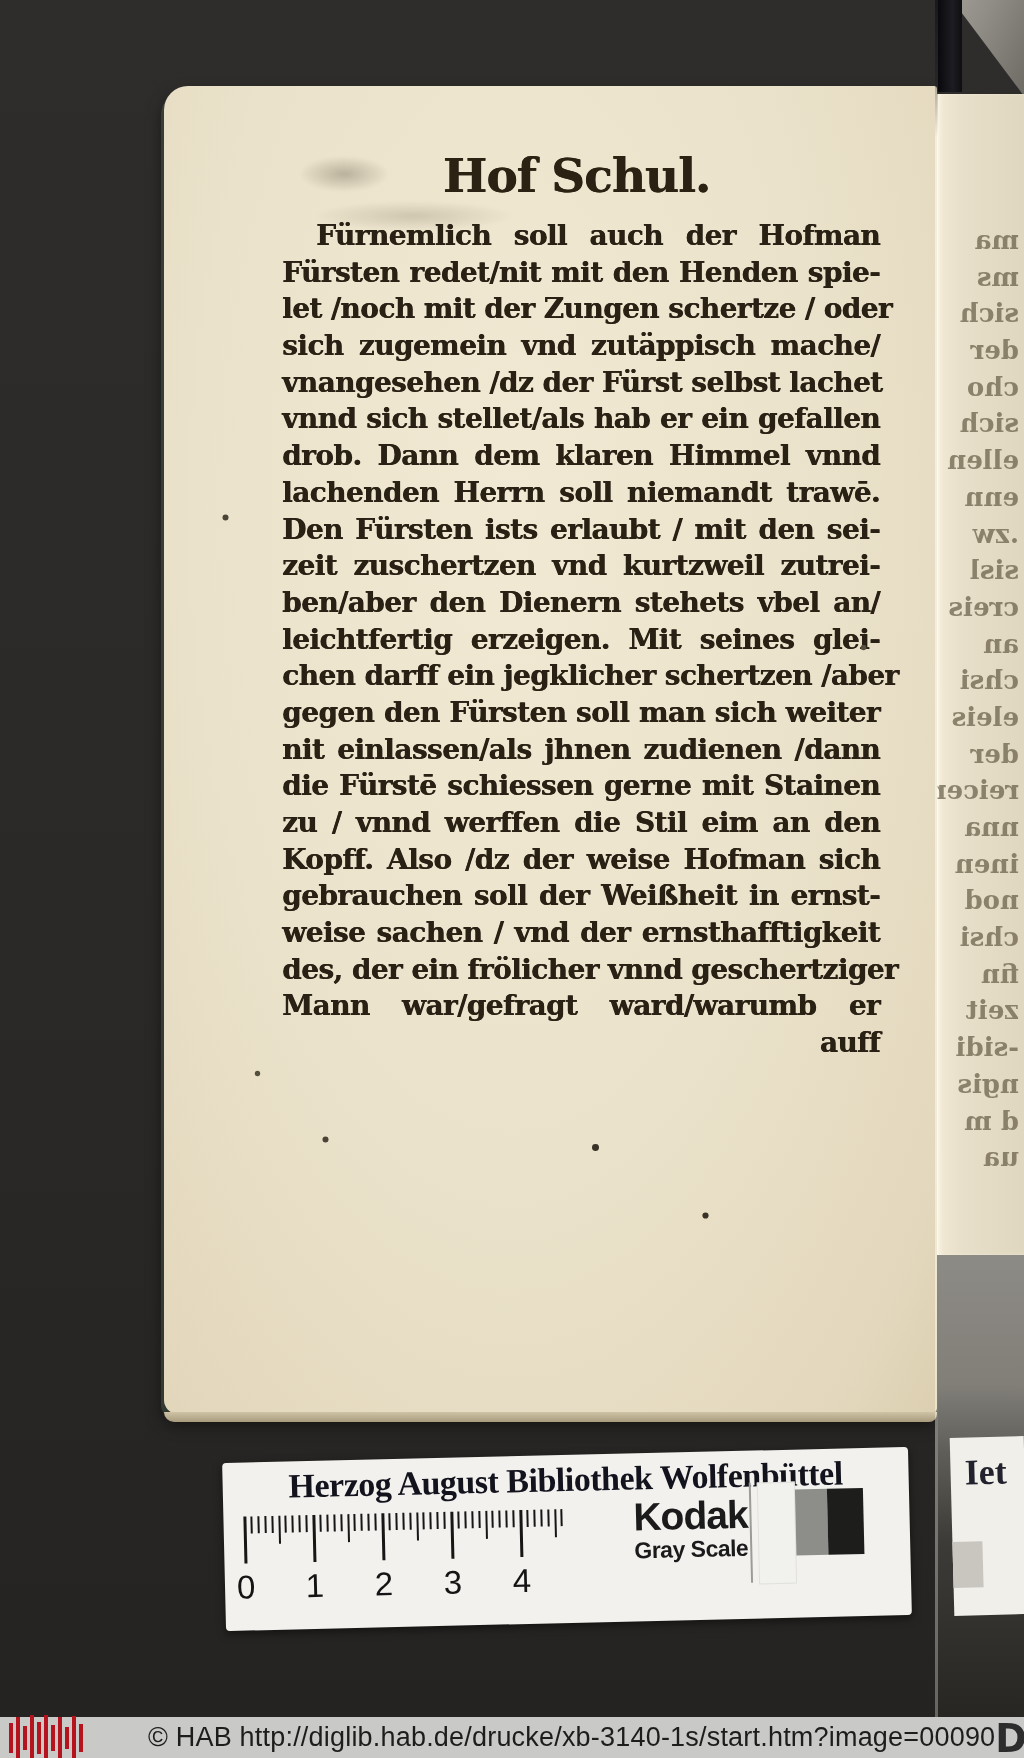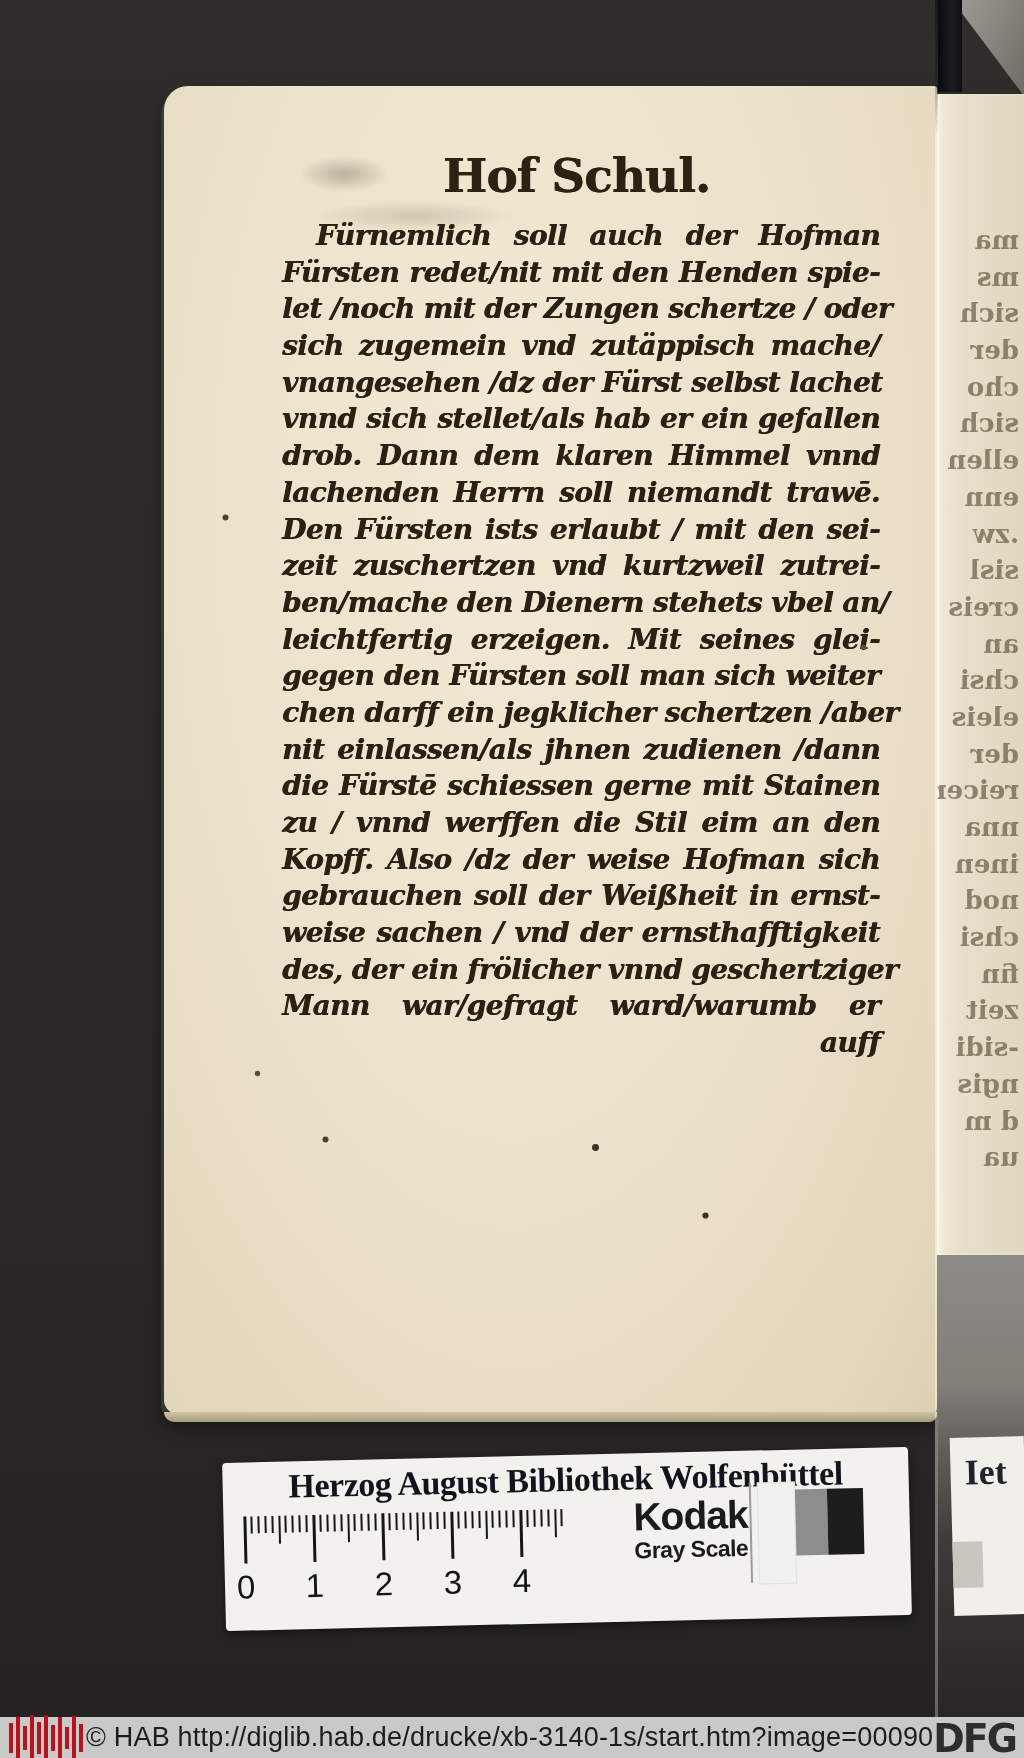--- a/index.html
+++ b/index.html
@@ -28,21 +28,21 @@
   .specks{position:absolute;left:0;top:0;width:3px;height:3px;border-radius:50%;background:transparent;
         box-shadow:430px 1060px 0 2px #3a3226, 160px 1052px 0 1.5px #4a4234,
                    698px 560px 0 1.3px #57503f, 60px 430px 0 1.5px #4a4436,
                    540px 1128px 0 1.6px #3a3226, 92px 986px 0 1.2px #55503e;}
 
   .page-heading{position:absolute;left:0;right:0;top:62px;margin:0;
         text-align:center;padding-left:52px;
         font-size:47px;font-weight:700;color:#2b2213;letter-spacing:-1px;
         text-shadow:.5px 0 0 currentColor;}
 
-  .text-block{position:absolute;left:118px;top:132px;width:598px;font-style:italic;}
+  .text-block{position:absolute;left:118px;top:132px;width:598px;}
   .text-line{height:36.7px;line-height:36.7px;font-size:28px;font-weight:700;
         color:#2a2115;letter-spacing:-.6px;white-space:nowrap;
         text-align:justify;text-align-last:justify;
         text-shadow:.45px 0 0 currentColor;}
   .text-line.first{padding-left:34px;}
   .text-line.catchword{text-align-last:right;}
 
   
   .strip{position:absolute;left:937px;top:94px;width:87px;height:1161px;
         background:linear-gradient(90deg,#f2ead5 0%,#e7dfc9 30%,#e0d7c0 100%);
@@ -87,21 +87,21 @@
   .patch-line{width:2px;height:100px;background:#9b9b97;margin-right:6px;}
   .patch.white{width:36px;height:100px;background:#f1f1ee;border:1px solid #e2e0dc;}
   .patch.gray{width:32px;height:66px;background:#8d8d89;margin-top:8px;}
   .patch.black{width:36px;height:66px;background:#1d1d1b;margin-top:8px;}
 
   
   .footer{position:absolute;left:0;top:1717px;width:1024px;height:41px;
         background:#c9c9c7;display:flex;align-items:center;}
   .hab-logo{display:flex;align-items:center;margin-left:9px;height:100%;}
   .hab-bar{width:4px;margin-right:3px;background:#b5131d;}
-  .footer-text{font-family:"Liberation Sans",sans-serif;
+  .footer-text{margin-left:62px;font-family:"Liberation Sans",sans-serif;
         font-size:27px;color:#1d1d1d;letter-spacing:.2px;white-space:nowrap;}
   .dfg{margin-left:auto;margin-right:8px;font-family:"DejaVu Sans",sans-serif;
         font-size:38px;font-weight:900;letter-spacing:-2px;color:#2d2d2d;
         transform:scaleY(1.05);}
 </style>
 </head>
 <body>
 
 <div class="scene">
 
@@ -117,24 +117,24 @@
         <div class="text-line first">Fürnemlich soll auch der Hofman</div>
         <div class="text-line">Fürsten redet/nit mit den Henden spie-</div>
         <div class="text-line">let /noch mit der Zungen schertze / oder</div>
         <div class="text-line">sich zugemein vnd zutäppisch mache/</div>
         <div class="text-line">vnangesehen /dz der Fürst selbst lachet</div>
         <div class="text-line">vnnd sich stellet/als hab er ein gefallen</div>
         <div class="text-line">drob. Dann dem klaren Himmel vnnd</div>
         <div class="text-line">lachenden Herrn soll niemandt trawē.</div>
         <div class="text-line">Den Fürsten ists erlaubt / mit den sei-</div>
         <div class="text-line">zeit zuschertzen vnd kurtzweil zutrei-</div>
-        <div class="text-line">ben/mache den Dienern stehets vbel an/</div>
+        <div class="text-line">ben/aber den Dienern stehets vbel an/</div>
         <div class="text-line">leichtfertig erzeigen. Mit seines glei-</div>
+        <div class="text-line">chen darff ein jegklicher schertzen /aber</div>
         <div class="text-line">gegen den Fürsten soll man sich weiter</div>
-        <div class="text-line">chen darff ein jegklicher schertzen /aber</div>
         <div class="text-line">nit einlassen/als jhnen zudienen /dann</div>
         <div class="text-line">die Fürstē schiessen gerne mit Stainen</div>
         <div class="text-line">zu / vnnd werffen die Stil eim an den</div>
         <div class="text-line">Kopff. Also /dz der weise Hofman sich</div>
         <div class="text-line">gebrauchen soll der Weißheit in ernst-</div>
         <div class="text-line">weise sachen / vnd der ernsthafftigkeit</div>
         <div class="text-line">des, der ein frölicher vnnd geschertziger</div>
         <div class="text-line">Mann war/gefragt ward/warumb er</div>
         <div class="text-line catchword">auff</div>
       </div>

